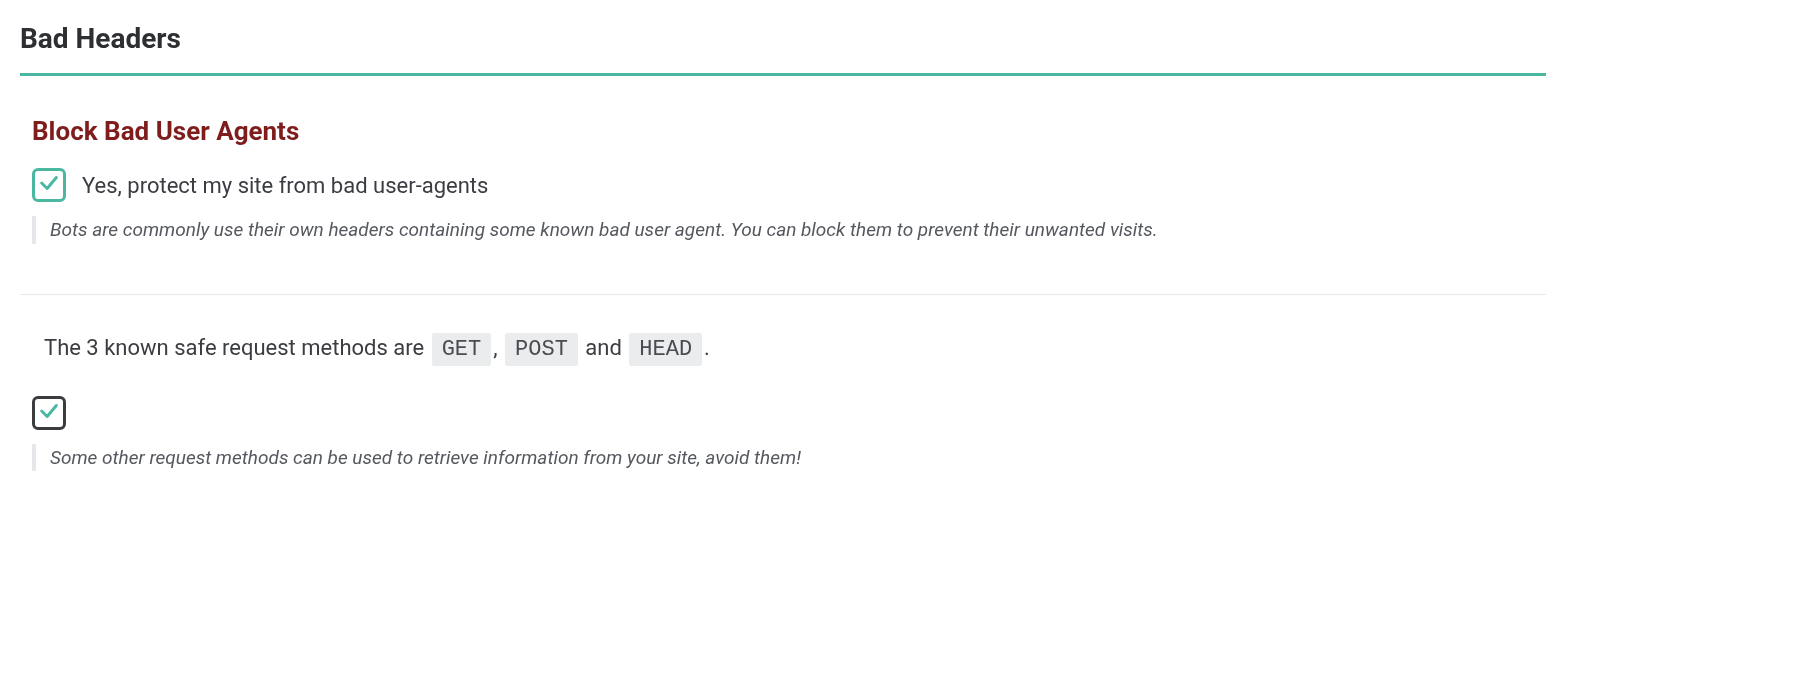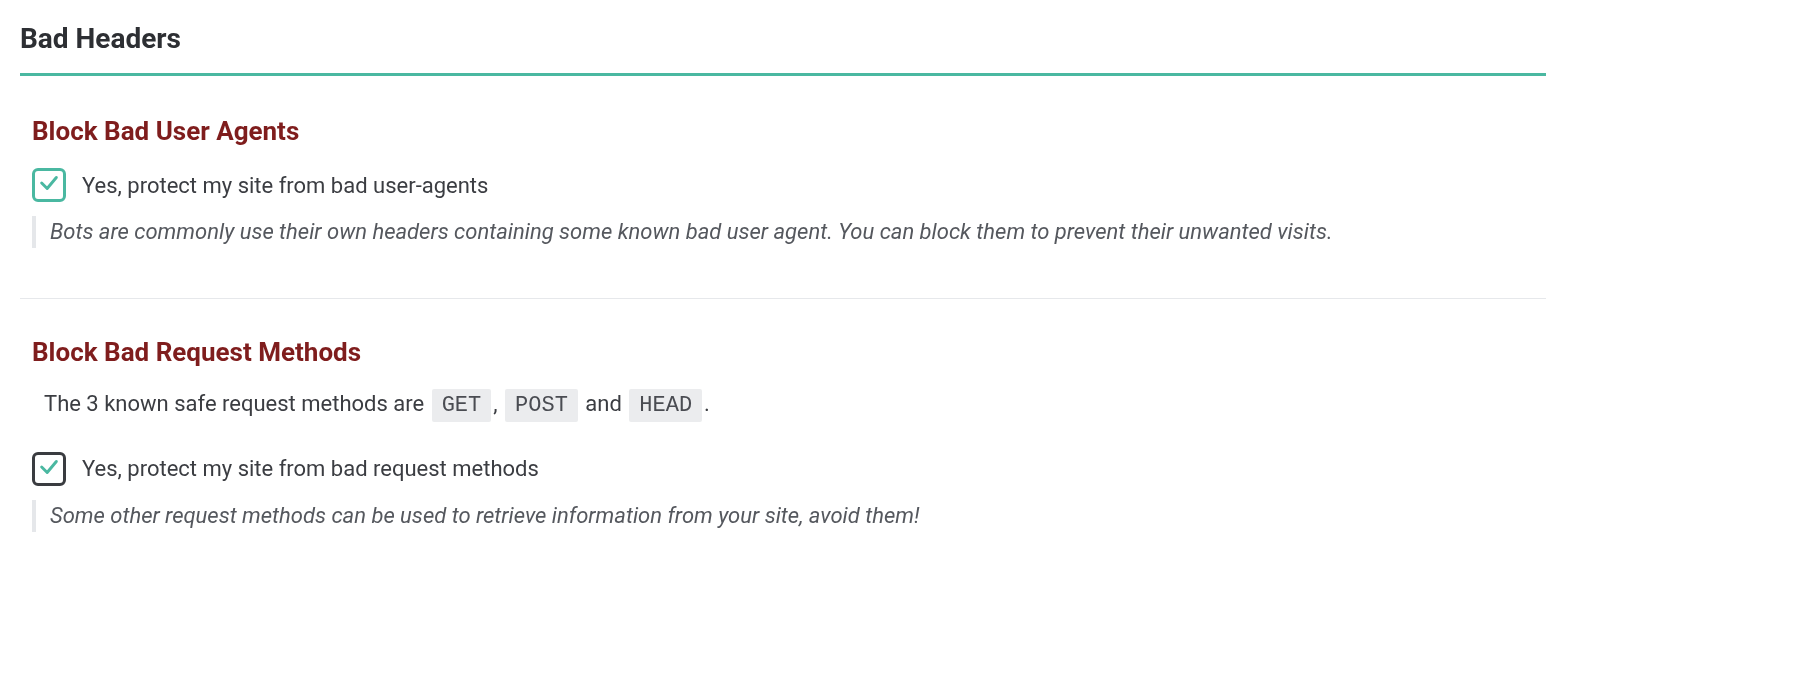--- a/index.html
+++ b/index.html
@@ -58,21 +58,21 @@
   .checkbox svg { width: 22px; height: 22px; stroke: #4ab8a1; stroke-width: 3.2; fill: none; stroke-linecap: round; stroke-linejoin: round; }
   .check-label {
     font-size: 22px;
     color: #3b3d42;
     text-align: right;
   }
   .hint {
     border-left: 4px solid #e5e7ea;
     padding: 0 0 0 14px;
     font-style: italic;
-    font-size: 22px;
+    font-size: 19px;
     color: #55585e;
     line-height: 1.45;
     margin-top: 4px;
     max-width: 100%;
   }
   .section-divider {
     height: 0;
     border: 0;
     border-bottom: 1px solid #e6e8eb;
     margin: 40px 0 30px 0;
@@ -116,36 +116,34 @@
       </span>
       <span class="check-label">Yes, protect my site from bad user-agents</span>
     </div>
 
     <div class="hint">Bots are commonly use their own headers containing some known bad user agent. You can block them to prevent their unwanted visits.</div>
   </div>
 
   <hr class="section-divider">
 
   <div class="section">
-    <h2 class="section-title">Block Bad Request Methods</h2>
 
     <p class="intro-line">
       <span>The 3 known safe request methods are </span>
       <span class="code-chip">GET</span><span>, </span>
       <span class="code-chip">POST</span><span> and </span>
       <span class="code-chip">HEAD</span><span>.</span>
     </p>
 
     <div class="check-row">
       <span class="checkbox gray" role="checkbox" aria-checked="true">
         <span>
           <svg viewBox="0 0 24 24">
               <polyline points="4 12 10 18 20 6"></polyline>
             </svg>
         </span>
       </span>
-      <span class="check-label">Yes, protect my site from bad request methods</span>
     </div>
 
     <div class="hint">Some other request methods can be used to retrieve information from your site, avoid them!</div>
   </div>
 
 </div>
 
 </body></html>

